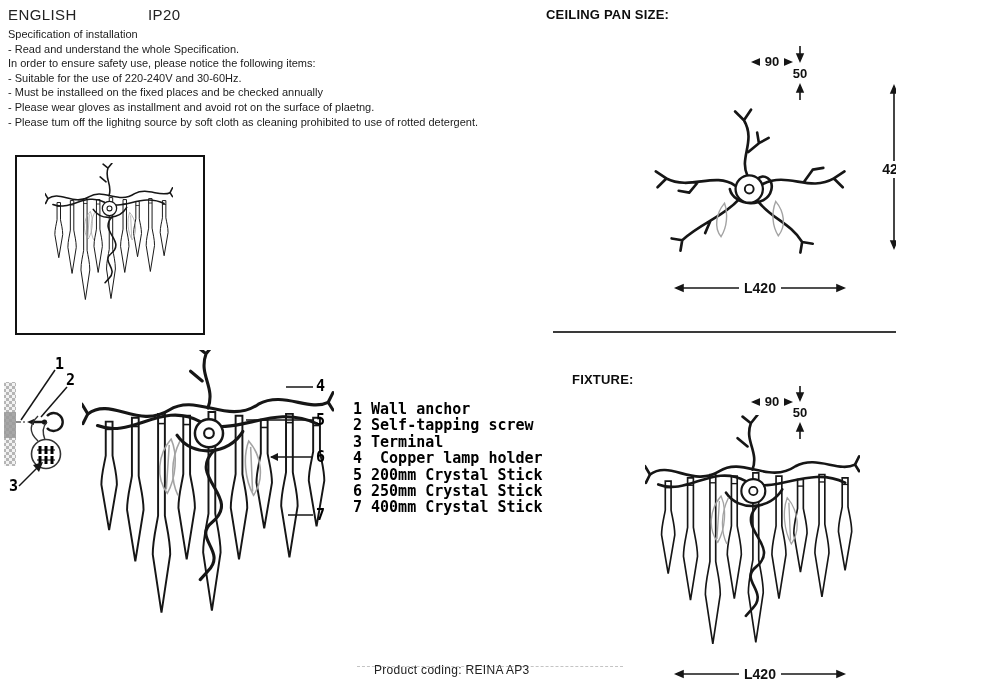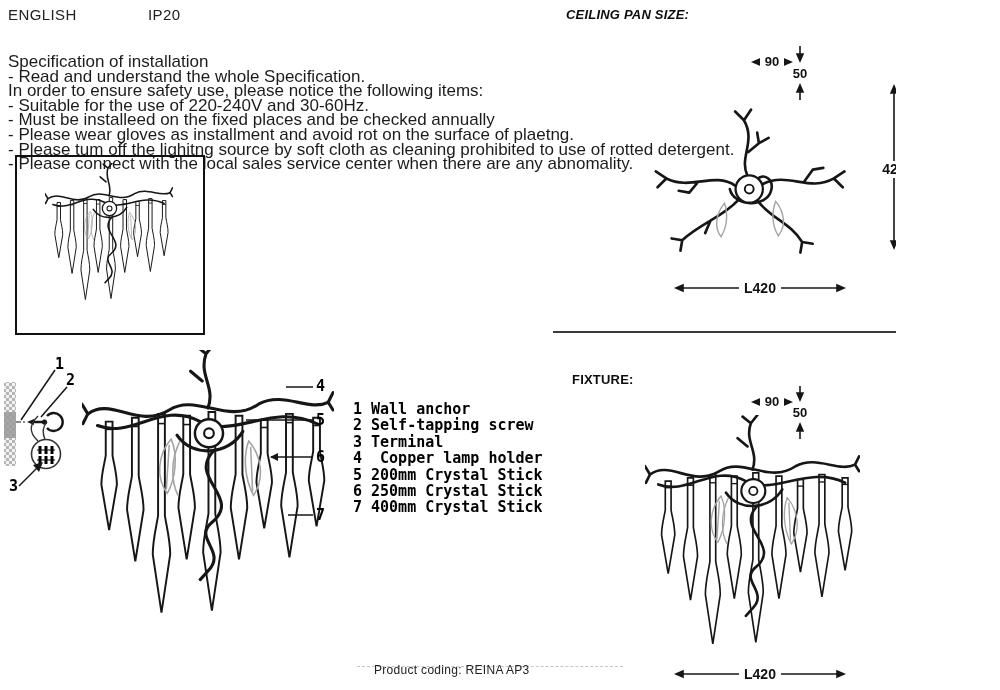--- a/index.html
+++ b/index.html
@@ -1,20 +1,20 @@
 <!DOCTYPE html>
 <html><head>
 <meta charset="utf-8">
 <style>
   html,body{margin:0;padding:0;background:#fff;}
   .page{position:relative;width:896px;height:690px;background:#fff;overflow:hidden;
         font-family:"Liberation Sans",sans-serif;color:#111;}
   .abs{position:absolute;}
   .h-lang{font-size:15px;letter-spacing:.4px;color:#222;white-space:nowrap;}
-  .spec{font-size:17px;line-height:14.6px;color:#1c1c1c;white-space:nowrap;margin-top:28px;}
+  .spec{font-size:11px;line-height:14.6px;color:#1c1c1c;white-space:nowrap;}
   .frame-box{border:2px solid #111;}
   .section-title{font-weight:bold;font-size:13px;letter-spacing:.2px;color:#0d0d0d;white-space:nowrap;}
   .parts{font-family:"DejaVu Sans Mono","Liberation Mono",monospace;font-weight:bold;
          font-size:15px;line-height:16.4px;color:#000;}
   .parts-row{display:flex;white-space:pre;}
   .parts-num{margin-right:9px;}
   .callout{font-family:"DejaVu Sans Mono","Liberation Mono",monospace;font-weight:bold;
            font-size:15px;color:#000;line-height:15px;}
   .divider{background:#3a3a3a;}
   .product-coding{font-size:12px;letter-spacing:.3px;color:#222;white-space:nowrap;}
@@ -92,21 +92,20 @@
   <span class="abs h-lang" style="left:148px;top:6px;">IP20</span>
 
   <div class="abs spec" style="left:8px;top:27px;">
     <div>Specification of installation</div>
     <div>- Read and understand the whole Specification.</div>
     <div>In order to ensure safety use, please notice the following items:</div>
     <div>- Suitable for the use of 220-240V and 30-60Hz.</div>
     <div>- Must be installeed on the fixed places and be checked annually</div>
     <div>- Please wear gloves as installment and avoid rot on the surface of plaetng.</div>
     <div>- Please tum off the lighitng source by soft cloth as cleaning prohibited to use of rotted detergent.</div>
-    <div>- Please connect with the local sales service center when there are any abnomality.</div>
   </div>
 
   <div class="abs frame-box" style="left:15px;top:155px;width:186px;height:176px;">
     <svg width="186" height="176">
       <use href="#fixture-view" x="28" y="6" width="128" height="148"></use>
     </svg>
   </div>
 
   <svg class="abs" style="left:0;top:350px;" width="340" height="305" viewBox="0 0 340 305">
     <defs>
@@ -179,21 +178,21 @@
       <span class="parts-num">5</span><span>200mm Crystal Stick</span>
     </div>
     <div class="parts-row">
       <span class="parts-num">6</span><span>250mm Crystal Stick</span>
     </div>
     <div class="parts-row">
       <span class="parts-num">7</span><span>400mm Crystal Stick</span>
     </div>
   </div>
 
-  <span class="abs section-title" style="left:566px;top:7px;font-style:italic;">CEILING PAN SIZE:</span>
+  <span class="abs section-title" style="left:546px;top:7px;">CEILING PAN SIZE:</span>
 
   <svg class="abs" style="left:560px;top:30px;" width="440" height="300" viewBox="0 0 440 300">
     <use href="#pan-view" x="85" y="55" width="212" height="194"></use>
     <g stroke="#161616" stroke-width="1.6" fill="#161616">
 
       <line x1="193" y1="32" x2="231" y2="32"></line>
       <polygon points="193,32 200,29 200,35"></polygon>
         <polygon points="231,32 224,29 224,35"></polygon>
       <rect x="200" y="25" width="24" height="13" fill="#fff" stroke="none"></rect>
 

